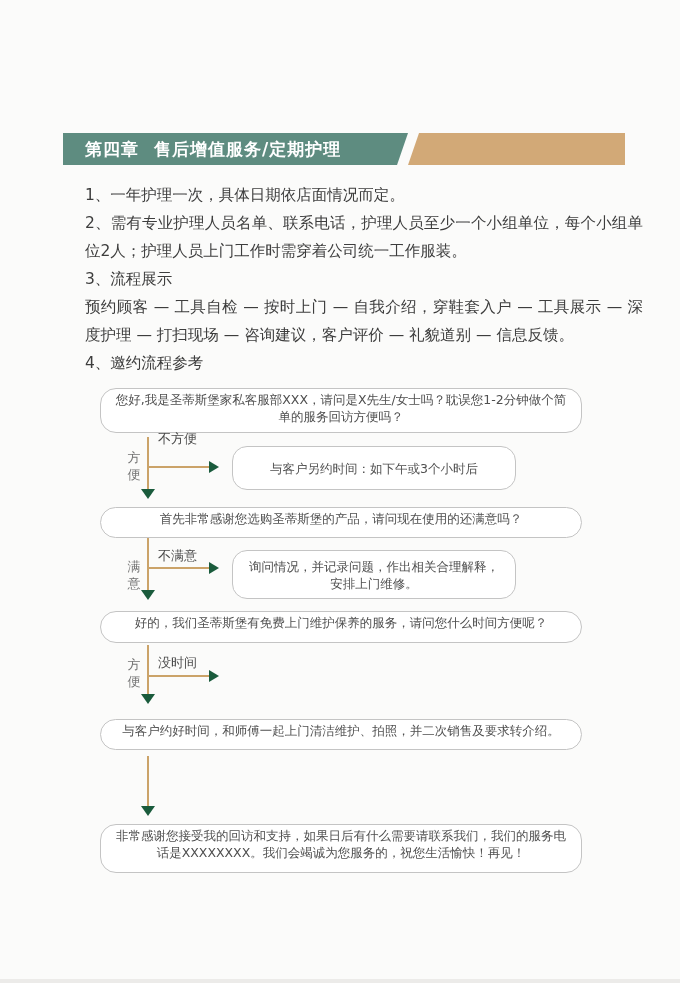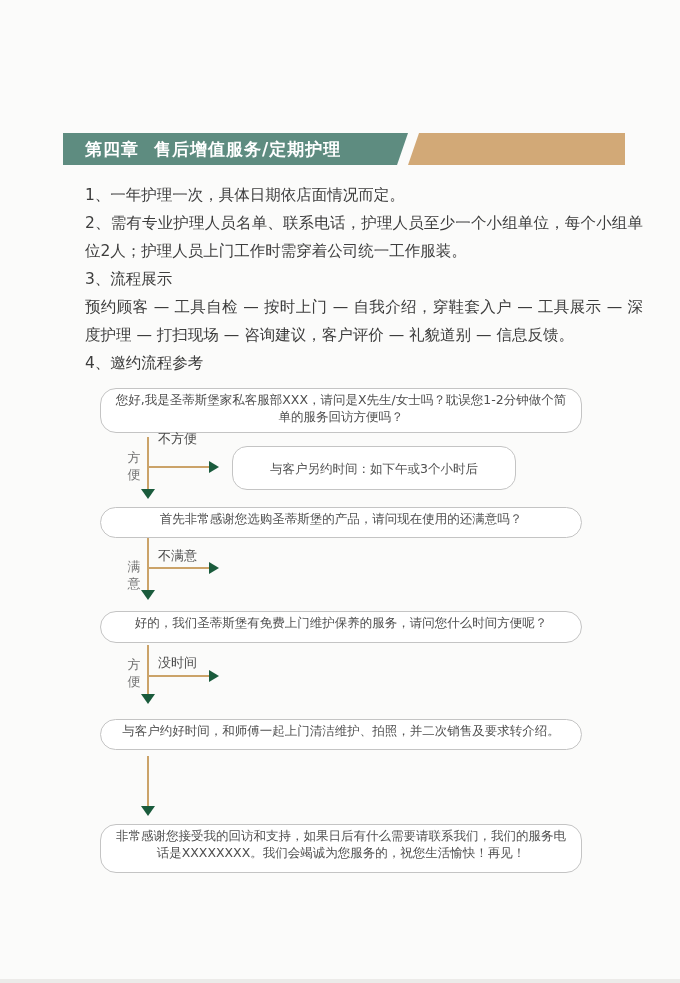--- a/index.html
+++ b/index.html
@@ -92,20 +92,23 @@
   <div class="flow-box" style="top:507px; height:31px;">
     <span>首先非常感谢您选购圣蒂斯堡的产品，请问现在使用的还满意吗？</span>
   </div>
 
   <div class="vline" style="top:538px; height:52px;"></div>
   <div class="varrow" style="top:590px;"></div>
   <div class="vlabel" style="top:558px;">满意</div>
   <div class="blabel" style="top:547px;">不满意</div>
   <div class="hline" style="top:567px;"></div>
   <div class="harrow" style="top:562px;"></div>
+  <div class="side-box" style="top:550px; height:49px;">
+    <span>询问情况，并记录问题，作出相关合理解释，安排上门维修。</span>
+  </div>
 
   <div class="flow-box" style="top:611px; height:32px;">
     <span>好的，我们圣蒂斯堡有免费上门维护保养的服务，请问您什么时间方便呢？</span>
   </div>
 
   <div class="vline" style="top:645px; height:49px;"></div>
   <div class="varrow" style="top:694px;"></div>
   <div class="vlabel" style="top:656px;">方便</div>
   <div class="blabel" style="top:654px;">没时间</div>
   <div class="hline" style="top:675px;"></div>

